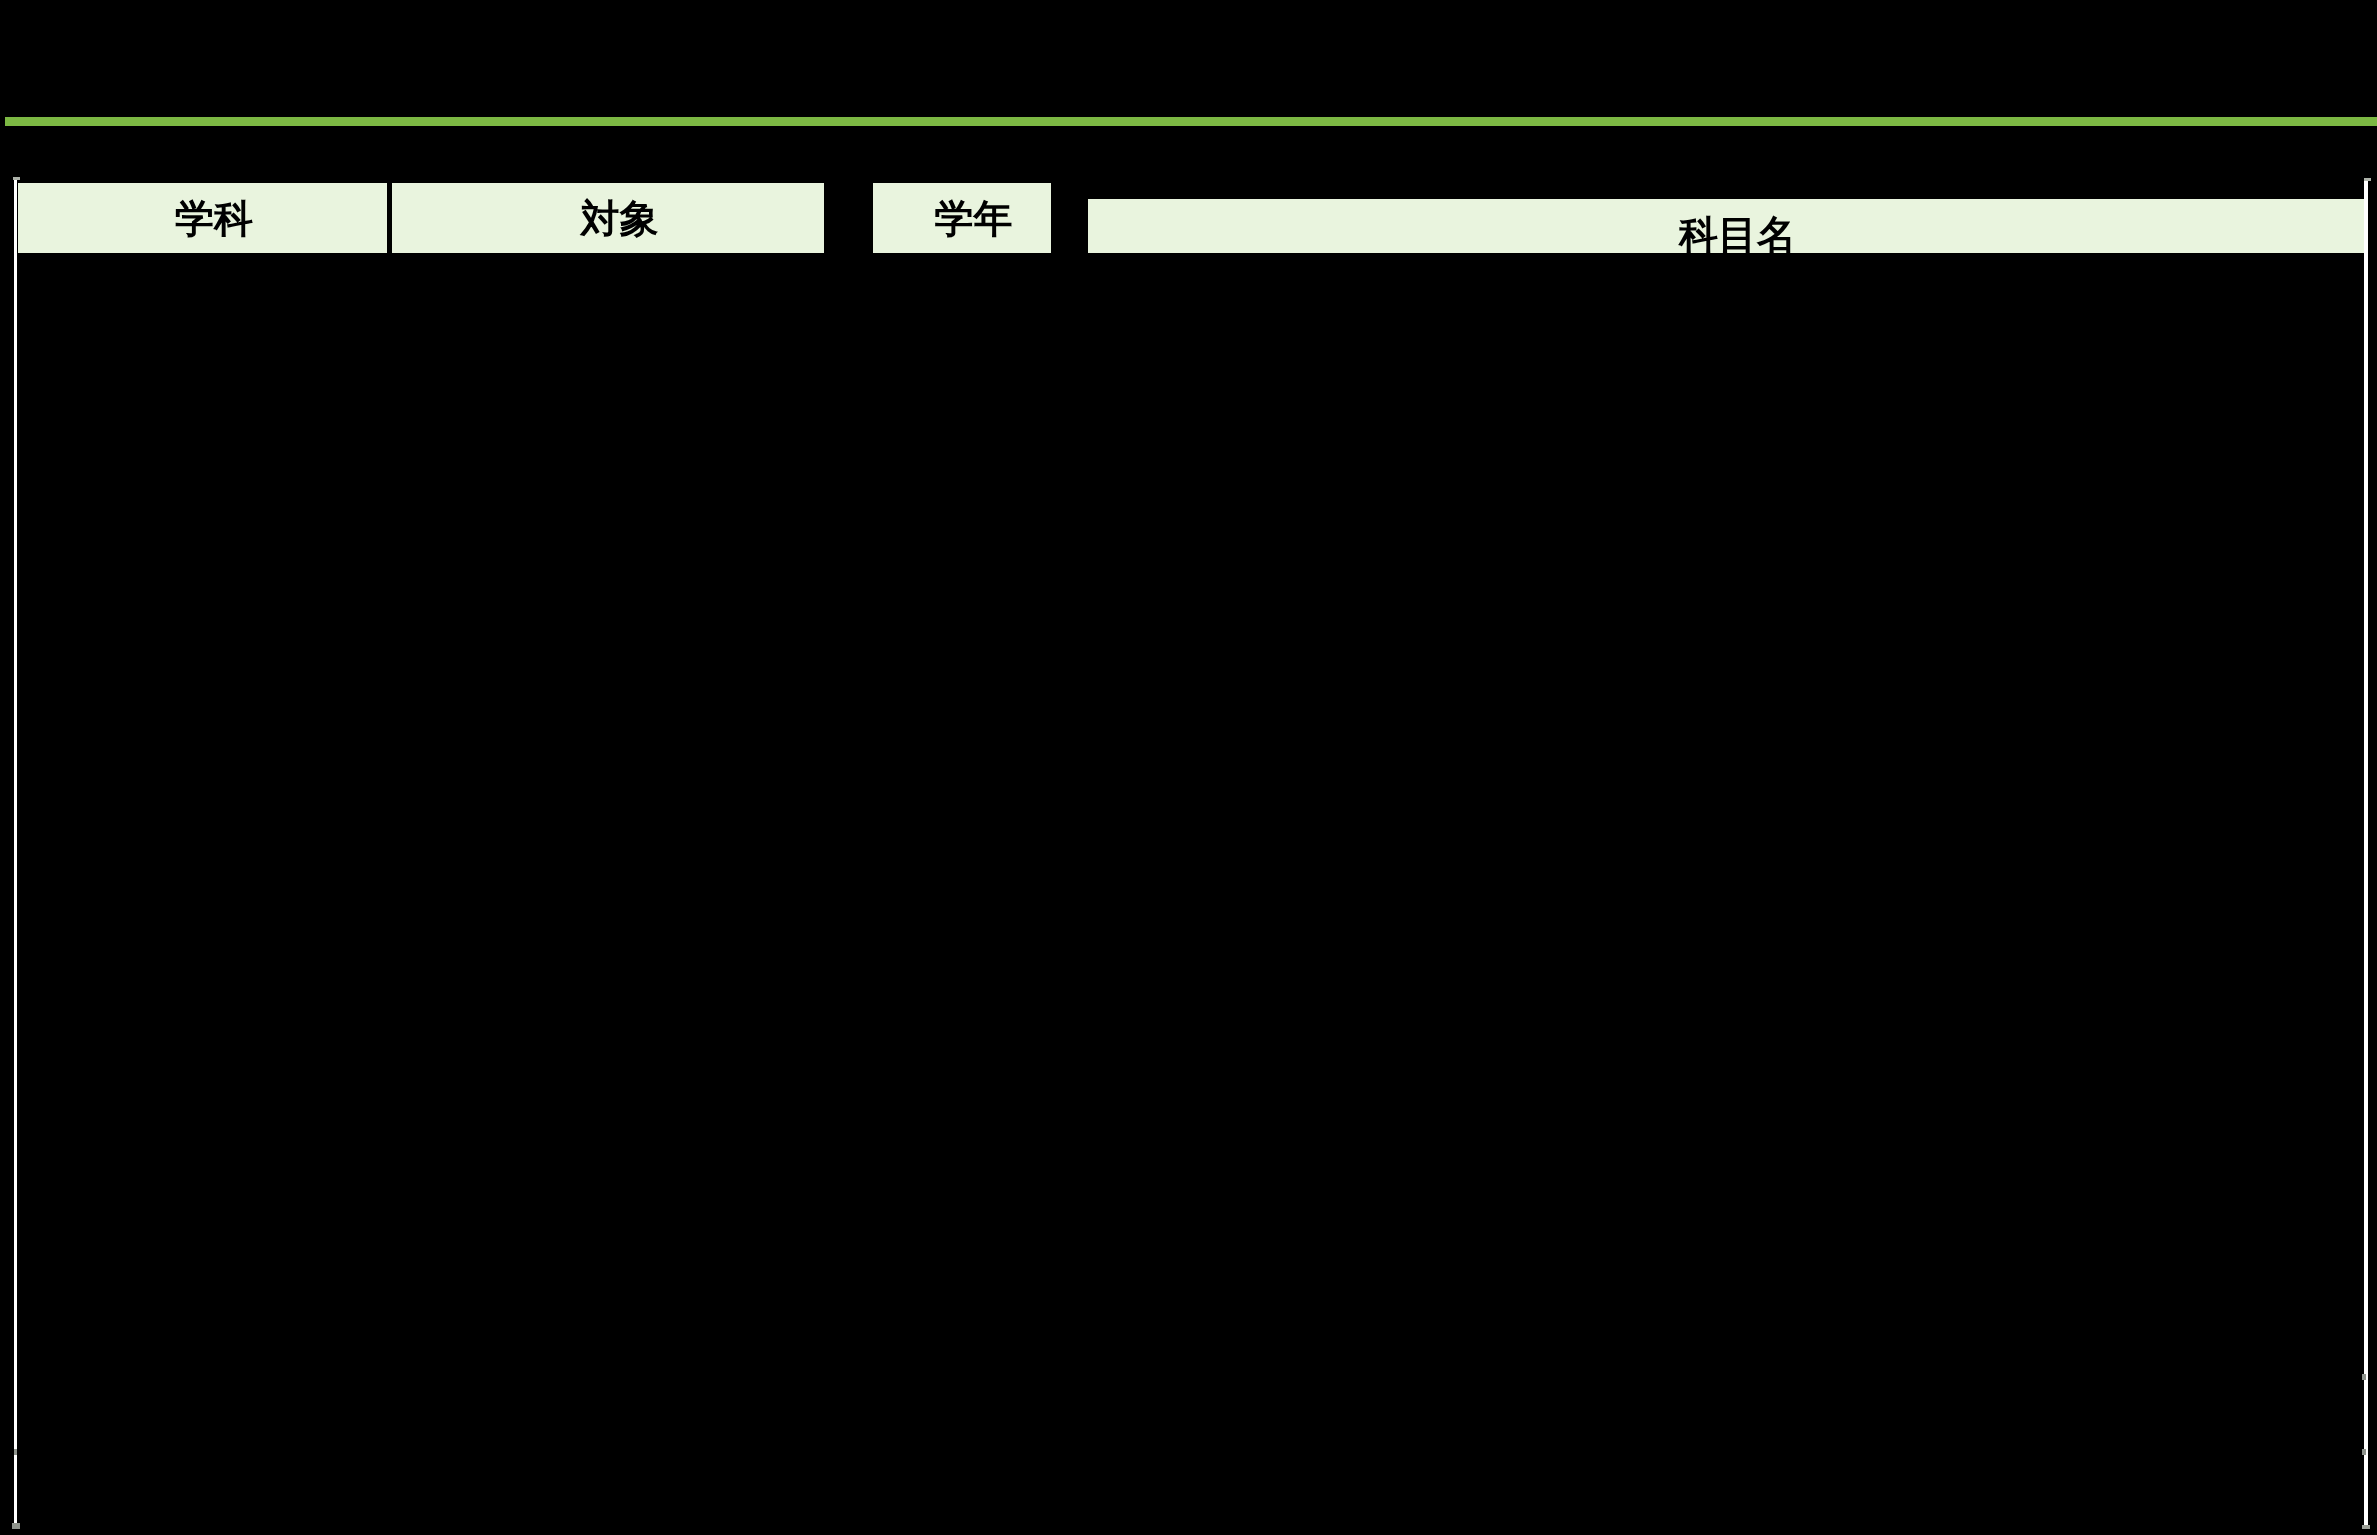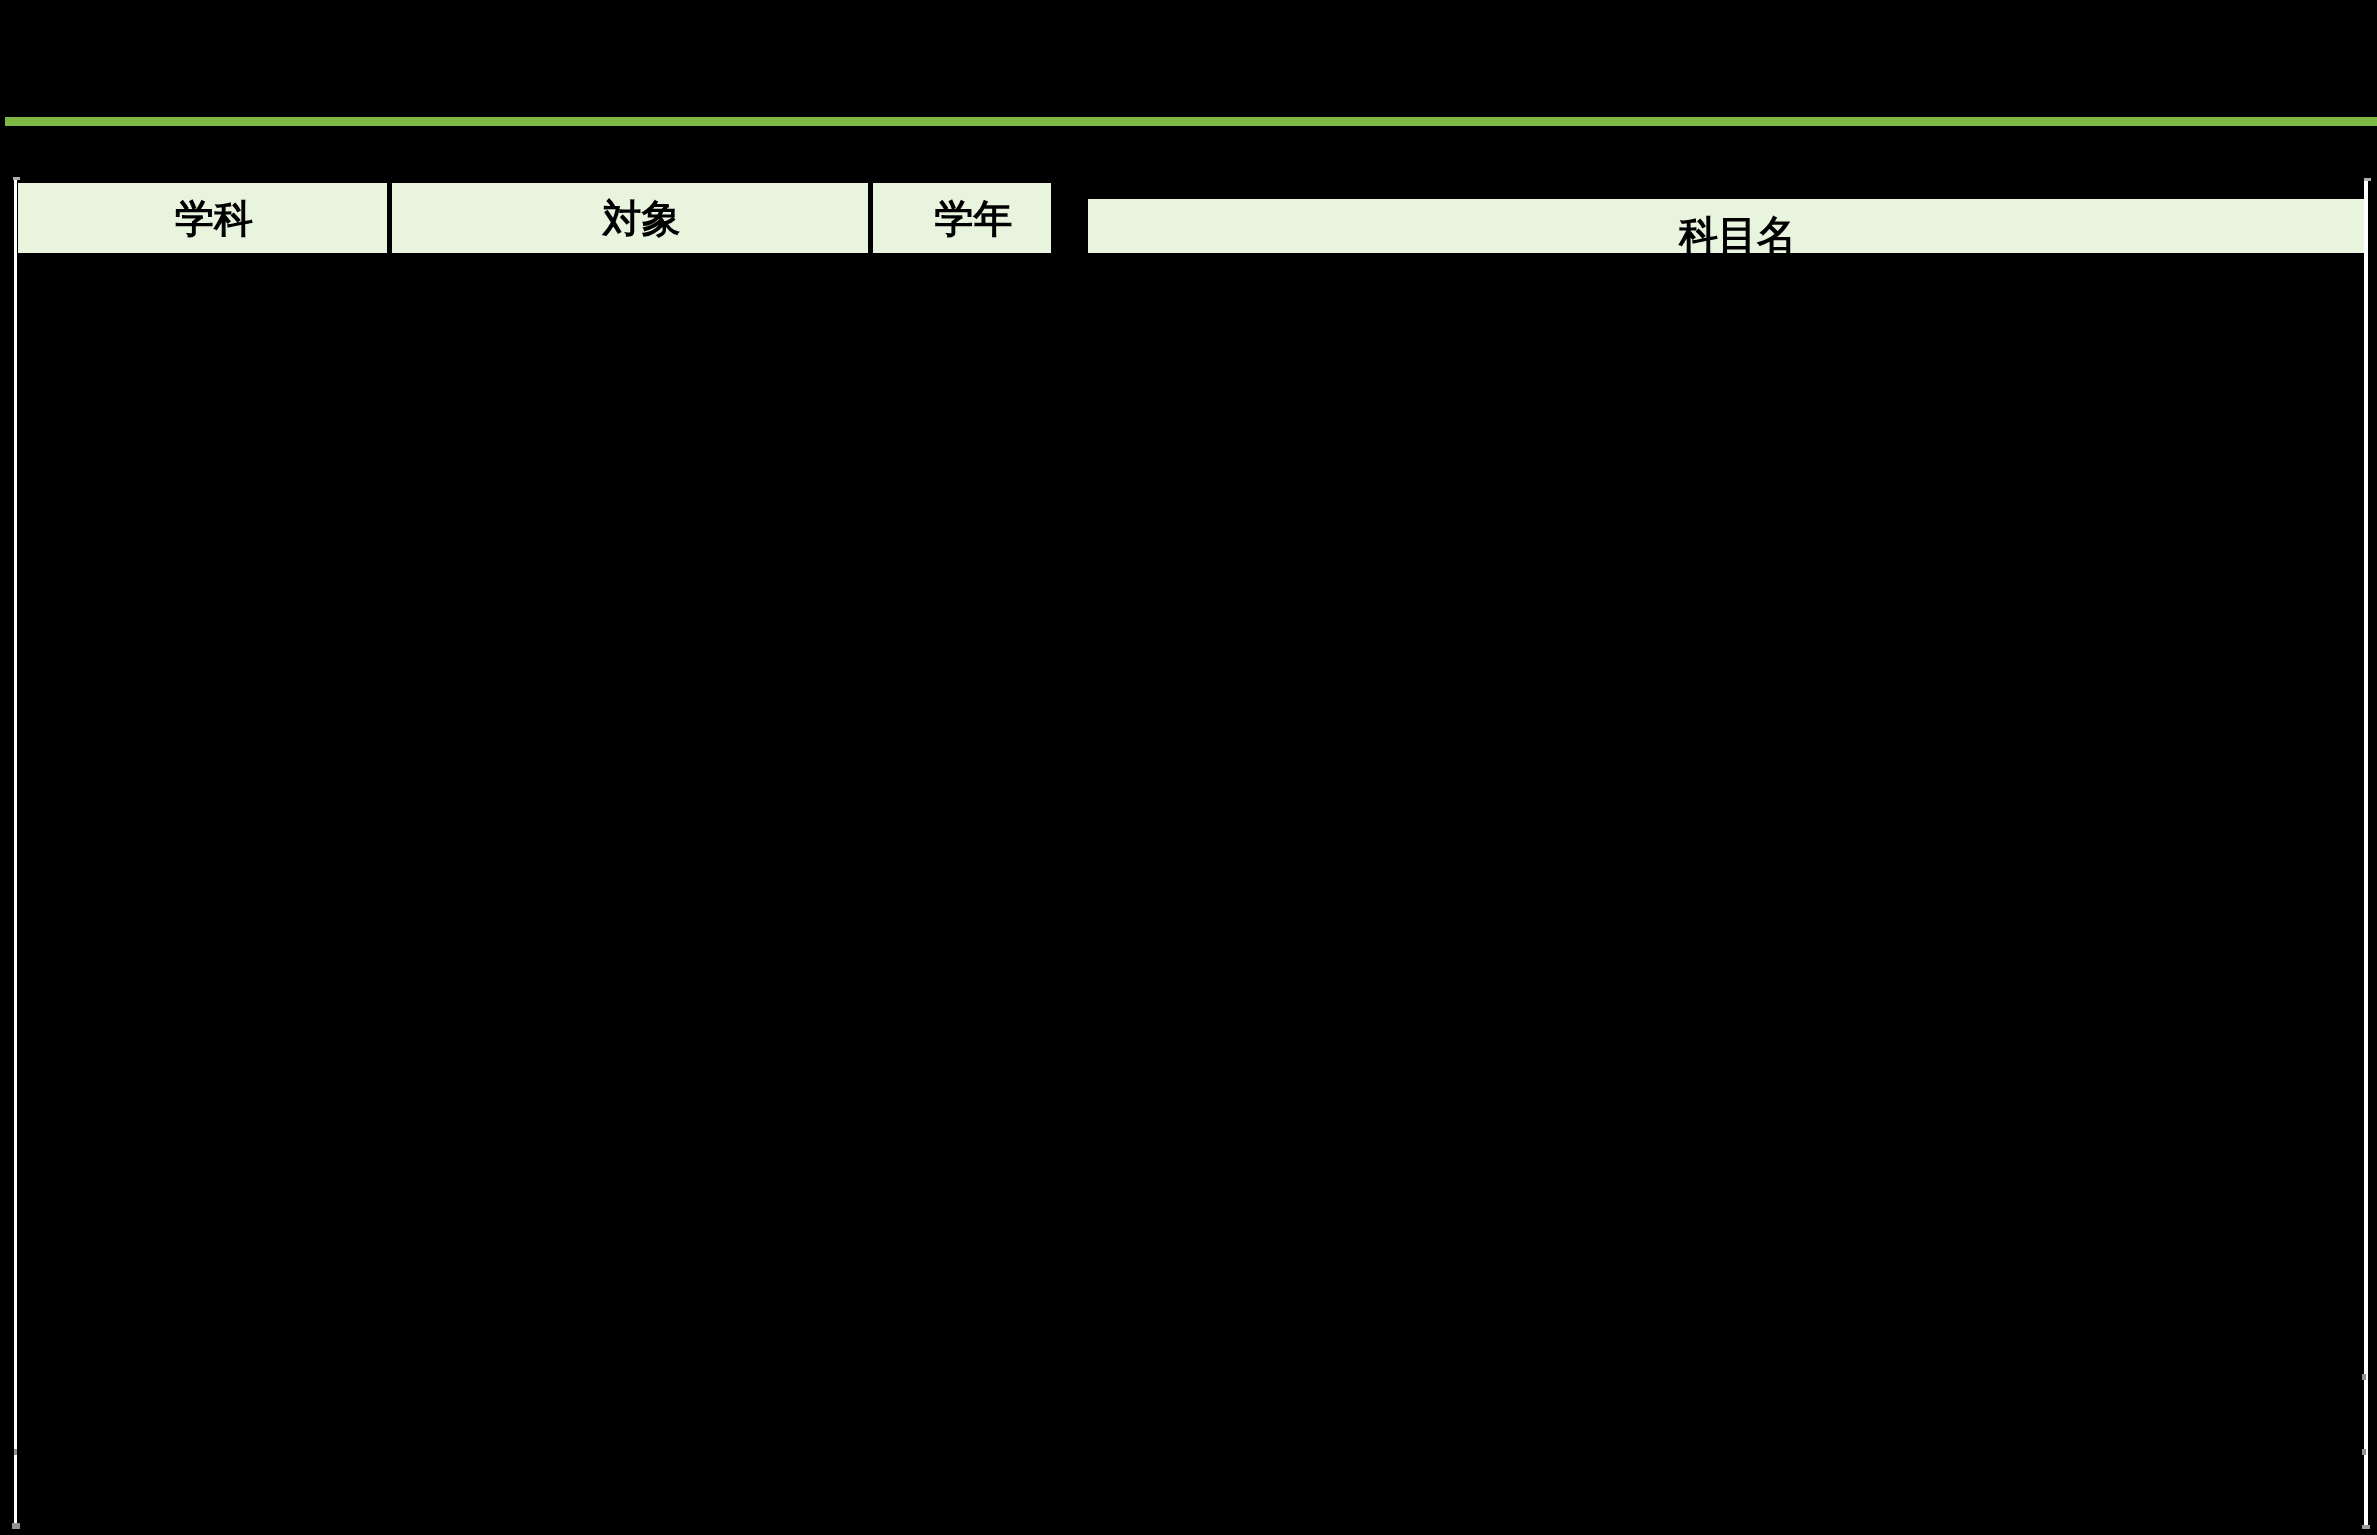--- a/index.html
+++ b/index.html
@@ -43,21 +43,21 @@
     font-weight:bold;
     font-size:39px;
     line-height:1;
     display:flex;
     align-items:center;
     justify-content:center;
     border-bottom:1.6px solid var(--underline);
     padding-left:23px;
   }
   .hcell.c0{left:18px;width:369px;}
-  .hcell.c1{left:392px;width:476px;}
+  .hcell.c1{left:392px;width:432px;}
   .hcell.c2{left:873px;width:178px;}
   .hcell.c3{left:1088px;width:1276px;margin-top:16px;}
   .table-body{
     position:absolute;
     left:17.3px;top:253px;
     width:2347px;height:1272px;
     background:var(--bg);
   }
   .corner-tick{
     position:absolute;

